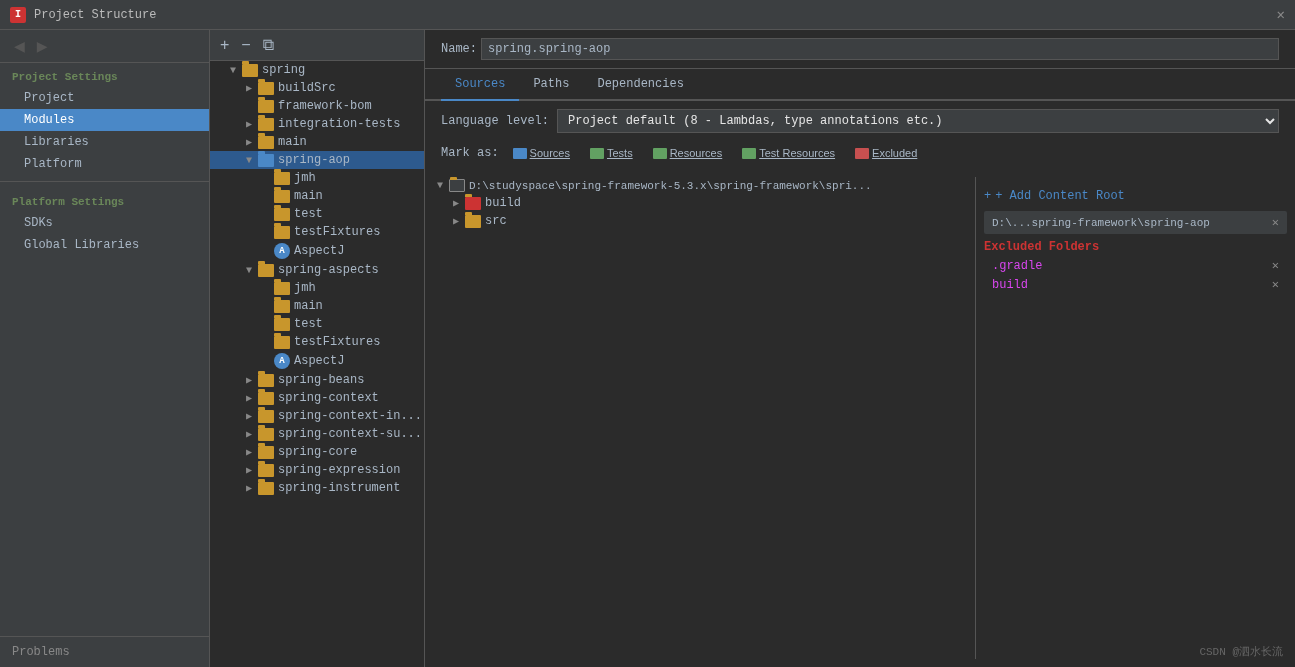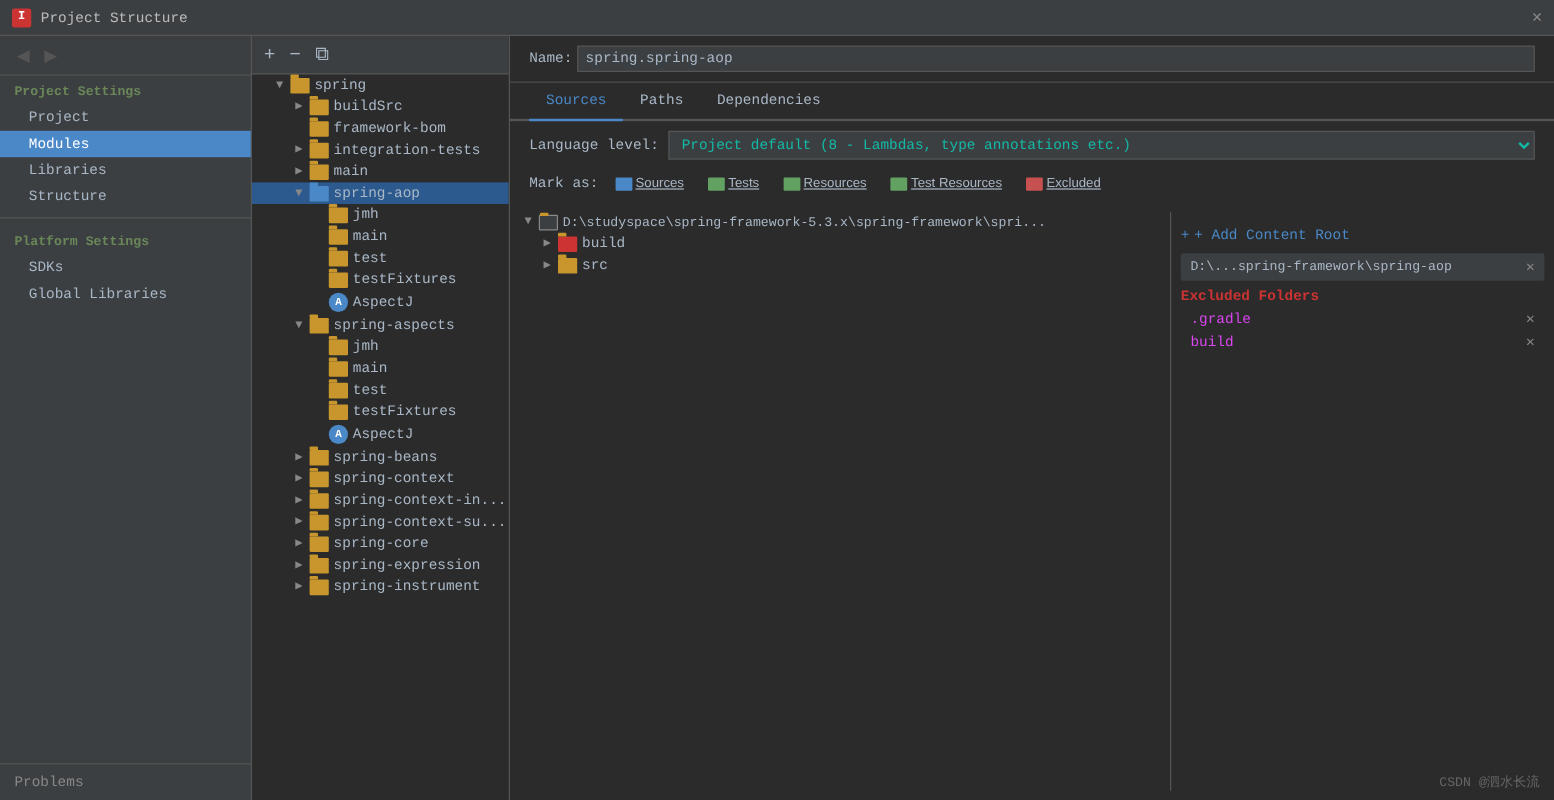--- a/index.html
+++ b/index.html
@@ -232,21 +232,21 @@
       align-items: center;
       padding: 8px 16px;
       gap: 8px;
       flex-shrink: 0;
     }
     .lang-label { color: #a9b7c6; font-size: 12px; }
     .lang-select {
       flex: 1;
       background: #3c3f41;
       border: 1px solid #555;
-      color: #14b8a6;
+      color: #e5e5e5;
       padding: 3px 6px;
       font-size: 12px;
       font-family: inherit;
     }
     
     .mark-row {
       display: flex;
       align-items: center;
       padding: 4px 16px 8px;
       gap: 8px;
@@ -367,21 +367,21 @@
     <div class="sidebar-item sub">
       <span>Project</span>
     </div>
     <div class="sidebar-item sub active">
       <span>Modules</span>
     </div>
     <div class="sidebar-item sub">
       <span>Libraries</span>
     </div>
     <div class="sidebar-item sub">
-      <span>Structure</span>
+      <span>Platform</span>
     </div>
     <hr class="sidebar-divider">
     <div class="section-label">Platform Settings</div>
     <div class="sidebar-item sub">
       <span>SDKs</span>
     </div>
     <div class="sidebar-item sub">
       <span>Global Libraries</span>
     </div>
     <div class="problems-section">

